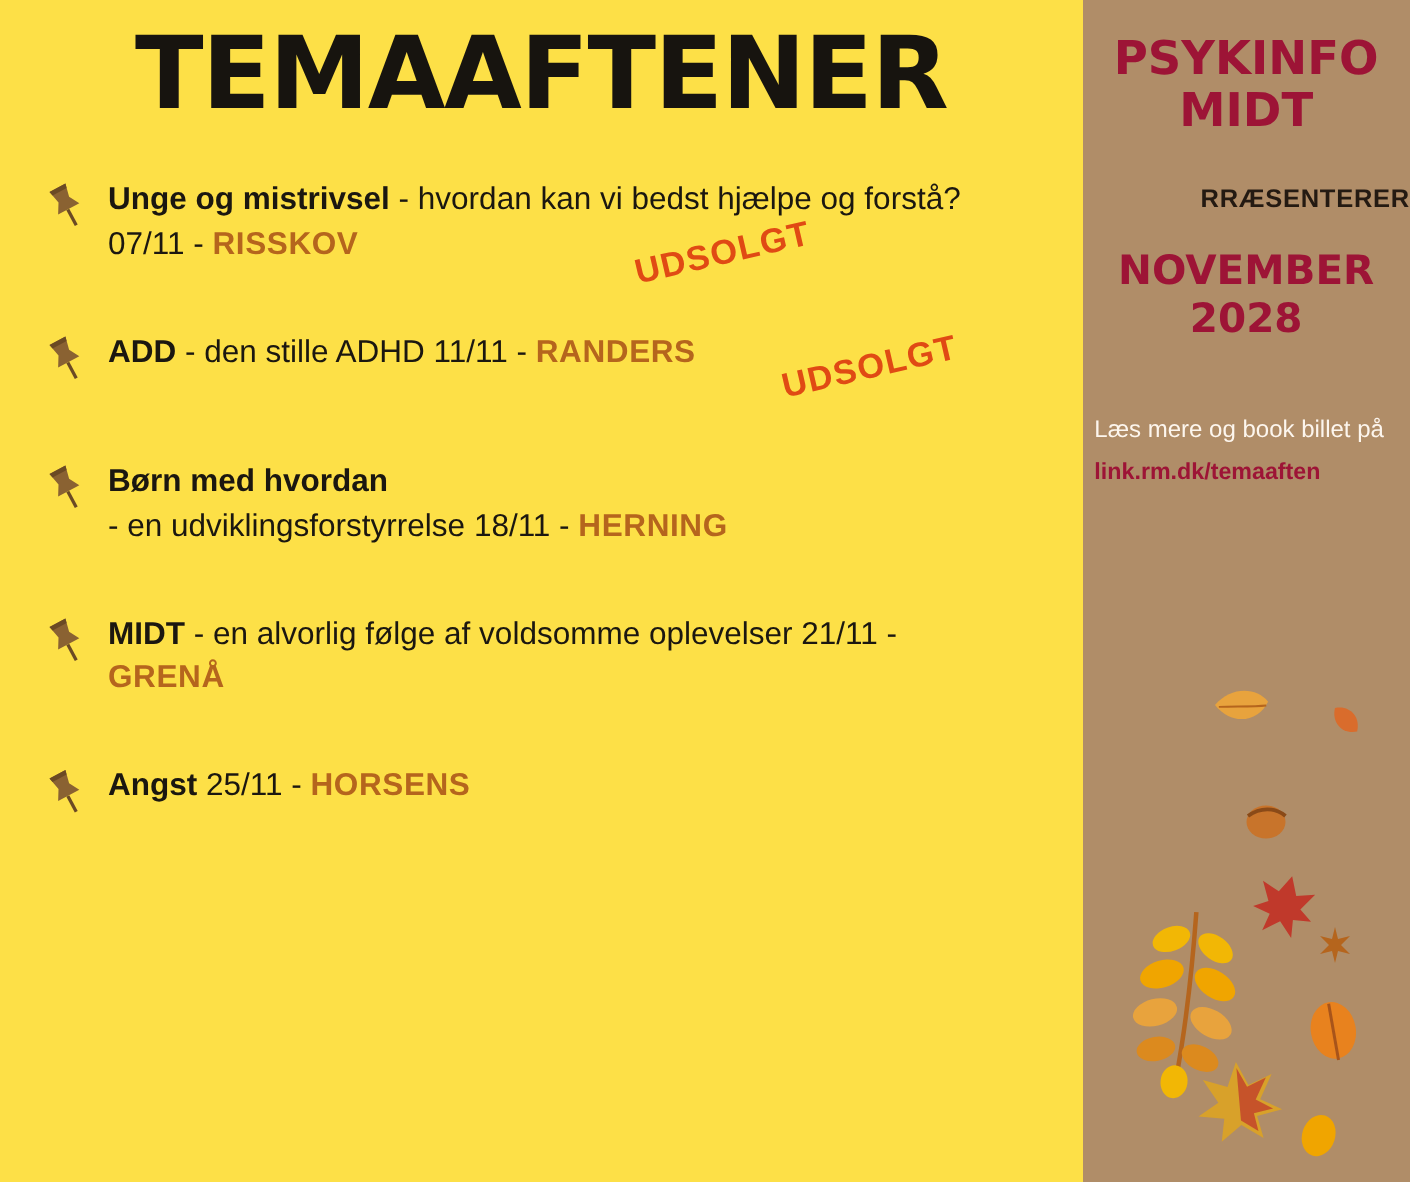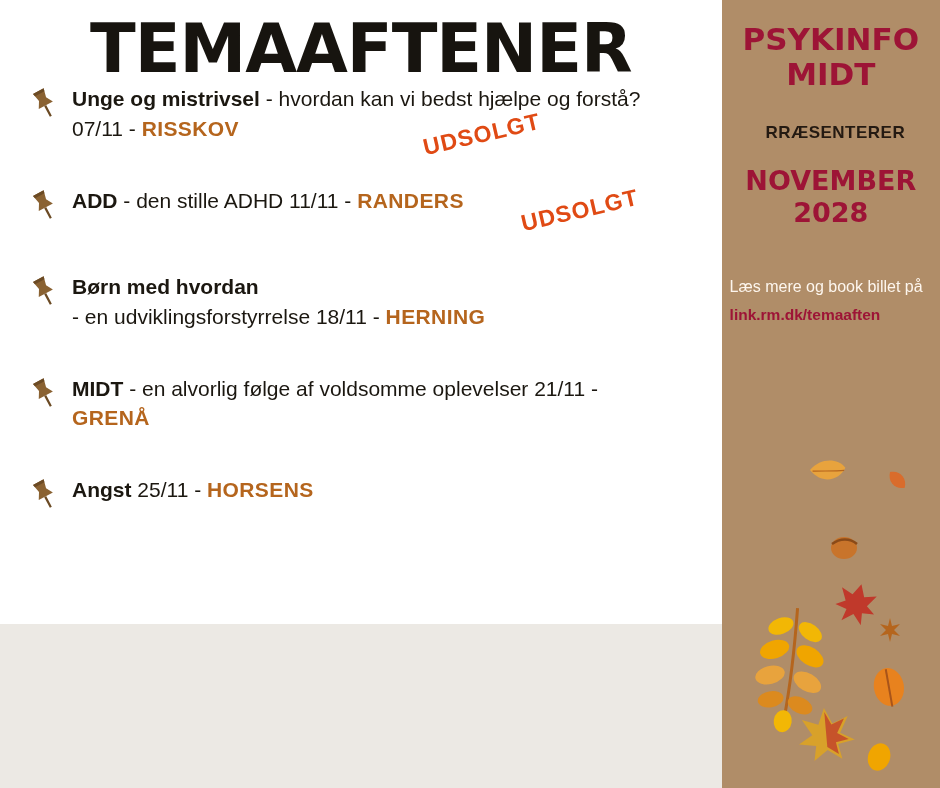--- a/index.html
+++ b/index.html
@@ -17,36 +17,37 @@
     position: relative;
     width: 940px;
     height: 788px;
     background: #ece9e4;
     display: flex;
   }
   
   .left {
     position: relative;
     width: 740px;
-    height: 624px;
-    background: #ffffff;
+    height: 788px;
+    background: #fde047;
     box-sizing: border-box;
   }
   .main-title {
     font-family: "DejaVu Sans", sans-serif;
     font-weight: bold;
     font-size: 67px;
     letter-spacing: -1px;
     color: #17140f;
     text-align: center;
     margin: 0;
     padding-top: 14px;
     line-height: 1.05;
   }
   .events {
+    margin-top: 34px;
     padding-left: 26px;
   }
   .event {
     position: relative;
     display: flex;
     align-items: flex-start;
     margin-bottom: 42px;
     min-height: 44px;
   }
   .event:last-child { margin-bottom: 0; }
@@ -98,21 +99,21 @@
     text-align: center;
     font-family: "DejaVu Sans", sans-serif;
     font-weight: bold;
     color: #9d1436;
     font-size: 31px;
     line-height: 1.14;
     padding-top: 22px;
     letter-spacing: 0px;
   }
   .presents {
-    text-align: left;
+    text-align: right;
     font-family: "Liberation Sans", sans-serif;
     font-weight: bold;
     font-size: 17px;
     color: #241a12;
     letter-spacing: 0.5px;
     margin-top: 30px;
     margin-left: 44px;
   }
   .month {
     text-align: center;

